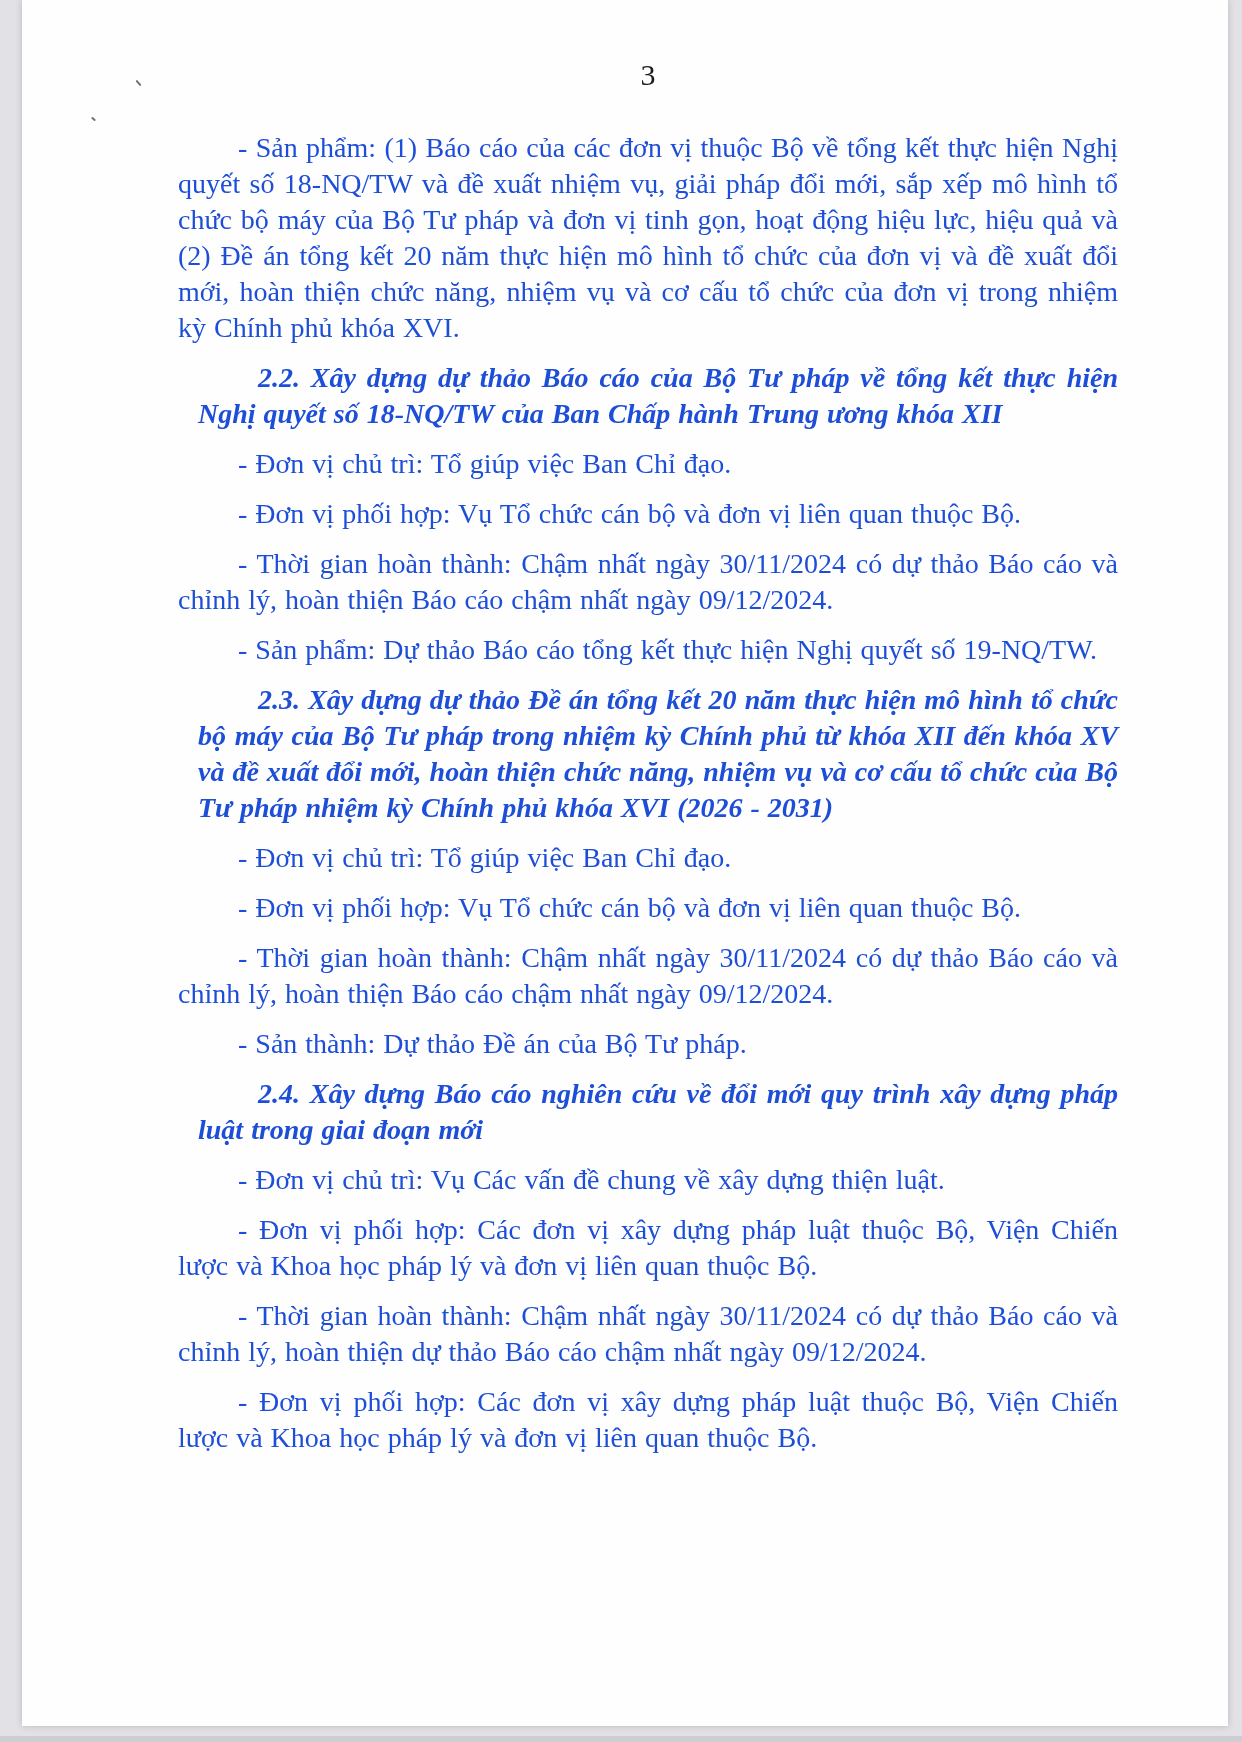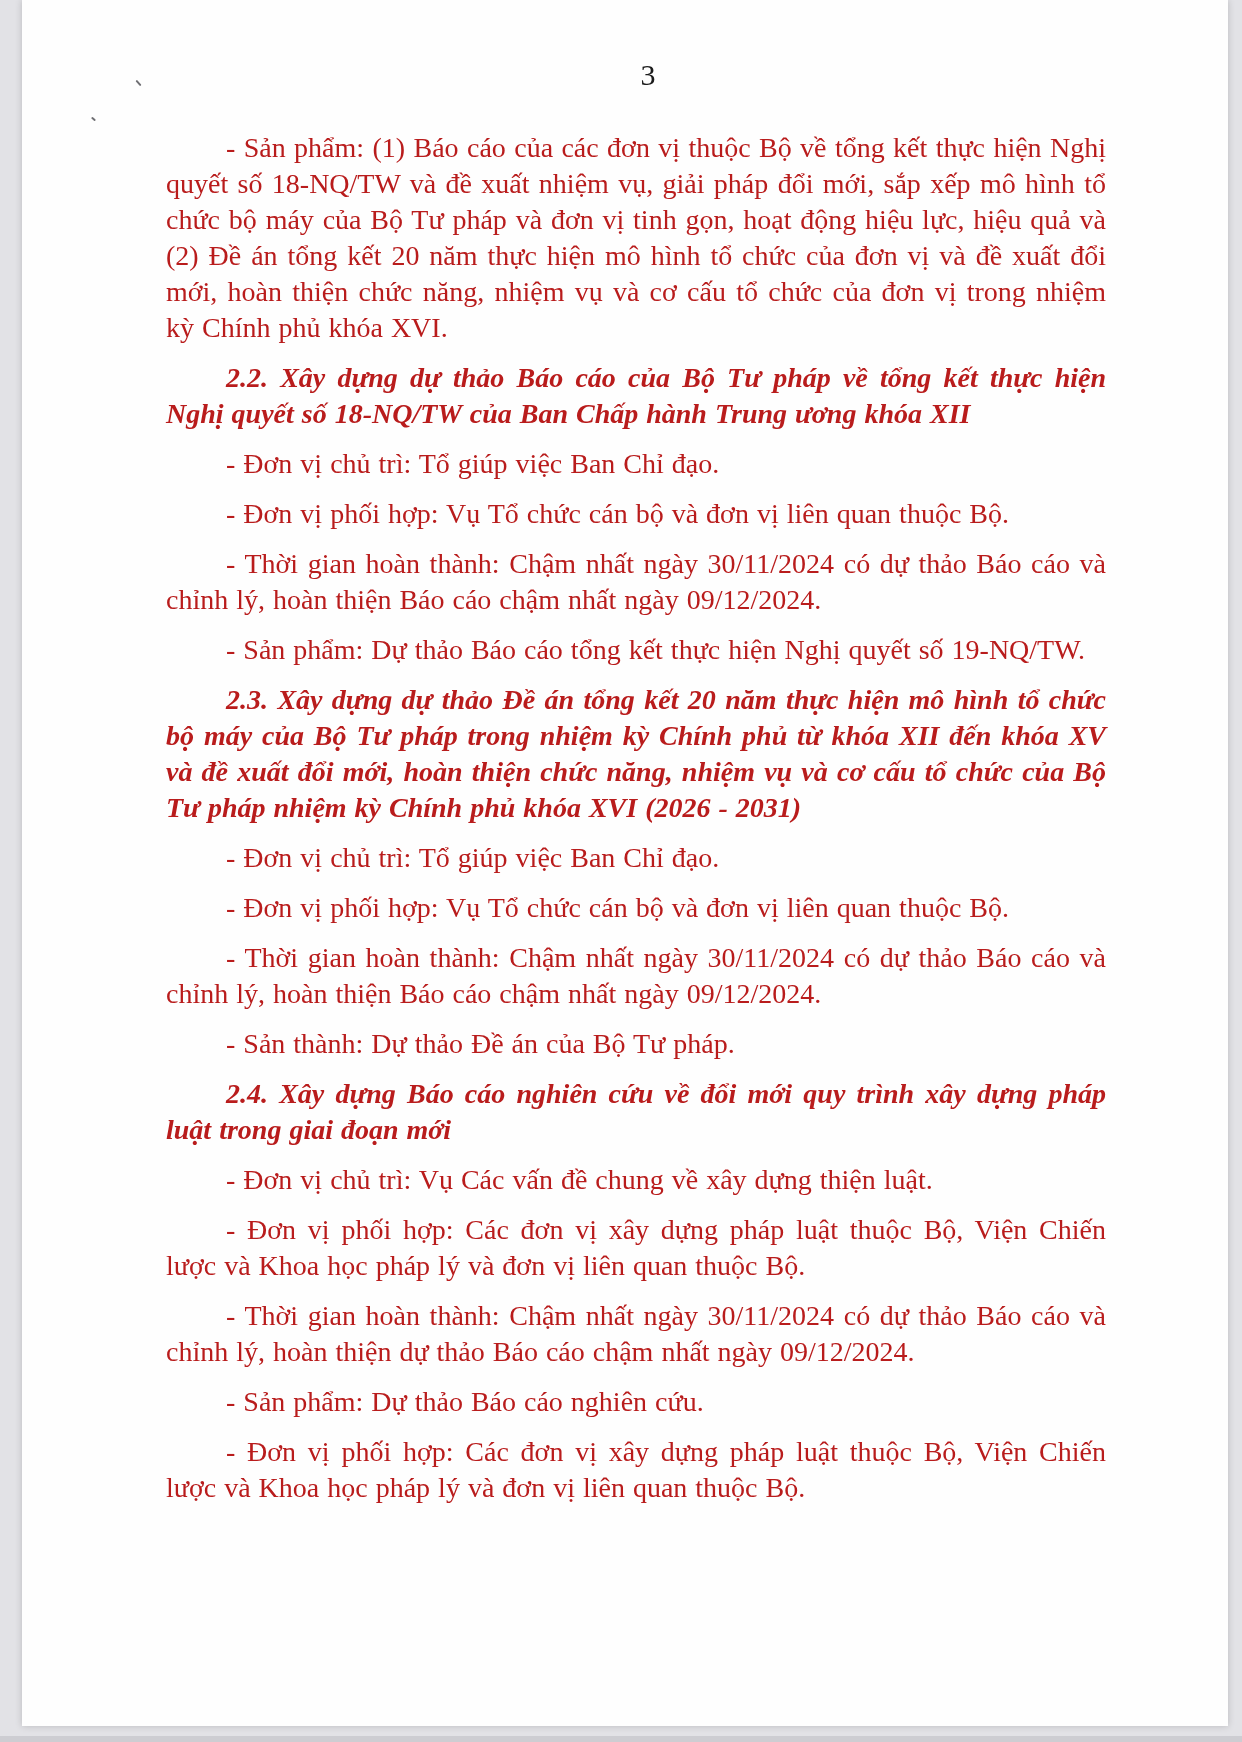--- a/index.html
+++ b/index.html
@@ -26,35 +26,36 @@
   .page-number{
     position:absolute;
     left:156px;top:58px;
     width:940px;
     text-align:center;
     font-size:30px;
     color:#1c1c1c;
   }
   .content{
     position:absolute;
-    left:144px;top:130px;
+    left:156px;top:130px;
     width:940px;
-    color:#b91c1c;
+    color:#1d4ed8;
   }
   .para{
     margin:0 0 14px 0;
     font-size:28px;
     line-height:36px;
     text-align:justify;
     text-indent:60px;
     word-spacing:1px;
   }
   .heading{
     font-weight:bold;
     font-style:italic;
+    margin-left:20px;
   }
   .speck{
     position:absolute;
     background:#6f6f73;
     border-radius:1px;
   }
   .speck1{left:113px;top:82px;width:7px;height:2px;transform:rotate(48deg);}
   .speck2{left:69px;top:118px;width:5px;height:2px;transform:rotate(40deg);}
 </style>
 </head>
@@ -80,20 +81,19 @@
     <p class="para heading">2.3. Xây dựng dự thảo Đề án tổng kết 20 năm thực hiện mô hình tổ chức bộ máy của Bộ Tư pháp trong nhiệm kỳ Chính phủ từ khóa XII đến khóa XV và đề xuất đổi mới, hoàn thiện chức năng, nhiệm vụ và cơ cấu tổ chức của Bộ Tư pháp nhiệm kỳ Chính phủ khóa XVI (2026 - 2031)</p>
     <p class="para">- Đơn vị chủ trì: Tổ giúp việc Ban Chỉ đạo.</p>
     <p class="para">- Đơn vị phối hợp: Vụ Tổ chức cán bộ và đơn vị liên quan thuộc Bộ.</p>
     <p class="para">- Thời gian hoàn thành: Chậm nhất ngày 30/11/2024 có dự thảo Báo cáo và chỉnh lý, hoàn thiện Báo cáo chậm nhất ngày 09/12/2024.</p>
     <p class="para">- Sản thành: Dự thảo Đề án của Bộ Tư pháp.</p>
 
     <p class="para heading">2.4. Xây dựng Báo cáo nghiên cứu về đổi mới quy trình xây dựng pháp luật trong giai đoạn mới</p>
     <p class="para">- Đơn vị chủ trì: Vụ Các vấn đề chung về xây dựng thiện luật.</p>
     <p class="para">- Đơn vị phối hợp: Các đơn vị xây dựng pháp luật thuộc Bộ, Viện Chiến lược và Khoa học pháp lý và đơn vị liên quan thuộc Bộ.</p>
     <p class="para">- Thời gian hoàn thành: Chậm nhất ngày 30/11/2024 có dự thảo Báo cáo và chỉnh lý, hoàn thiện dự thảo Báo cáo chậm nhất ngày 09/12/2024.</p>
-    <p class="para">- Sản phẩm: Dự thảo Báo cáo nghiên cứu.</p>
 
     <p class="para">- Đơn vị phối hợp: Các đơn vị xây dựng pháp luật thuộc Bộ, Viện Chiến lược và Khoa học pháp lý và đơn vị liên quan thuộc Bộ.</p>
 
   </div>
 </div>
 
 <div class="bottom-edge"></div>
 
 </body></html>

